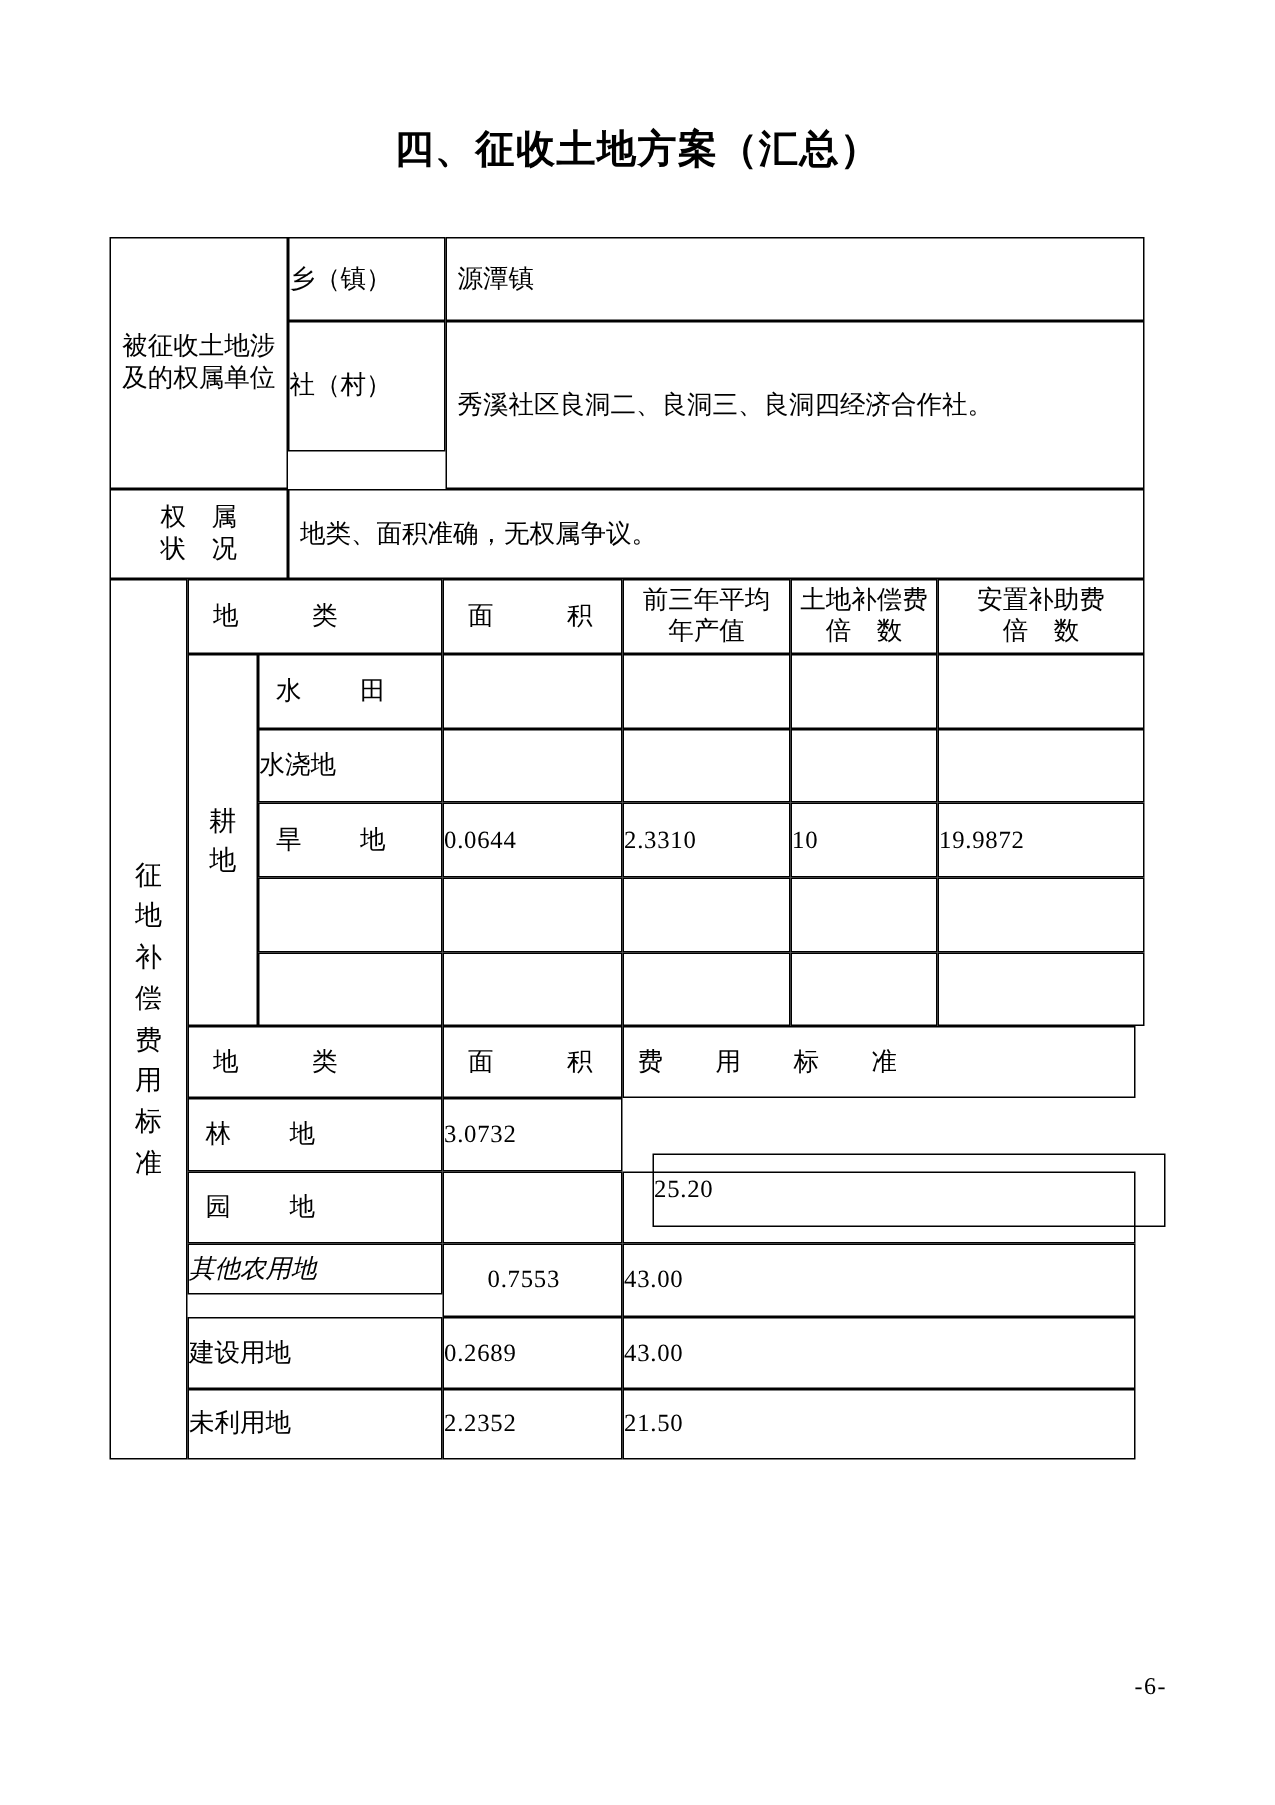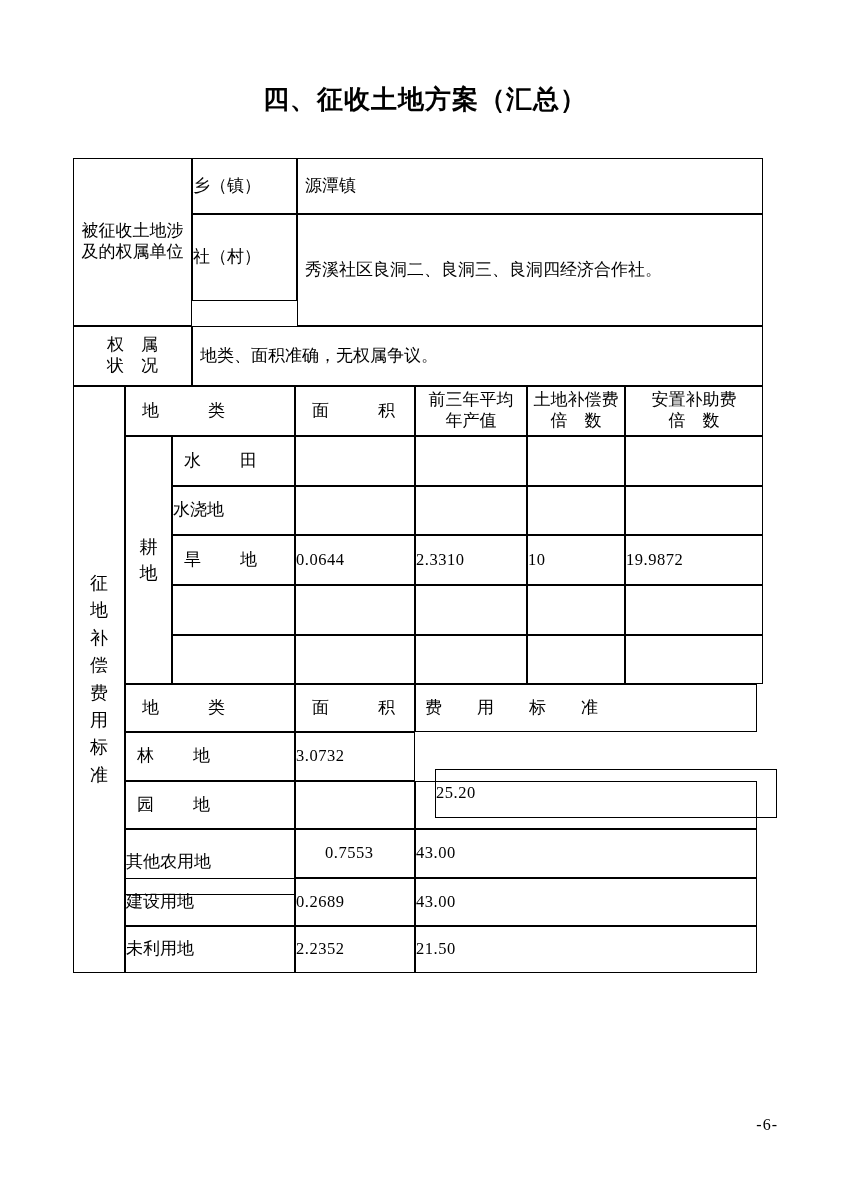--- a/index.html
+++ b/index.html
@@ -279,21 +279,21 @@
     <div class="cell" style="left:125px; top:781px; width:170px; height:48px;">
       <span class="ln sp2b">园　地</span>
     </div>
     <div class="cell num" style="left:295px; top:781px; width:120px; height:48px;">
       <span class="ln"></span>
     </div>
     <div class="cell num" style="left:415px; top:781px; width:342px; height:48px;">
       <span class="ln"></span>
     </div>
 
-    <div class="cell" style="left:125px; top:829px; width:170px; height:66px;">
+    <div class="cell" style="left:125px; top:829px; width:170px; height:34px;font-style:italic;">
       <span class="ln">其他农用地</span>
     </div>
     <div class="cell num" style="left:295px; top:829px; width:120px; height:49px;padding-left:29px;">
       <span class="ln">0.7553</span>
     </div>
     <div class="cell num" style="left:415px; top:829px; width:342px; height:49px;">
       <span class="ln">43.00</span>
     </div>
 
     <div class="cell" style="left:125px; top:878px; width:170px; height:48px;">

